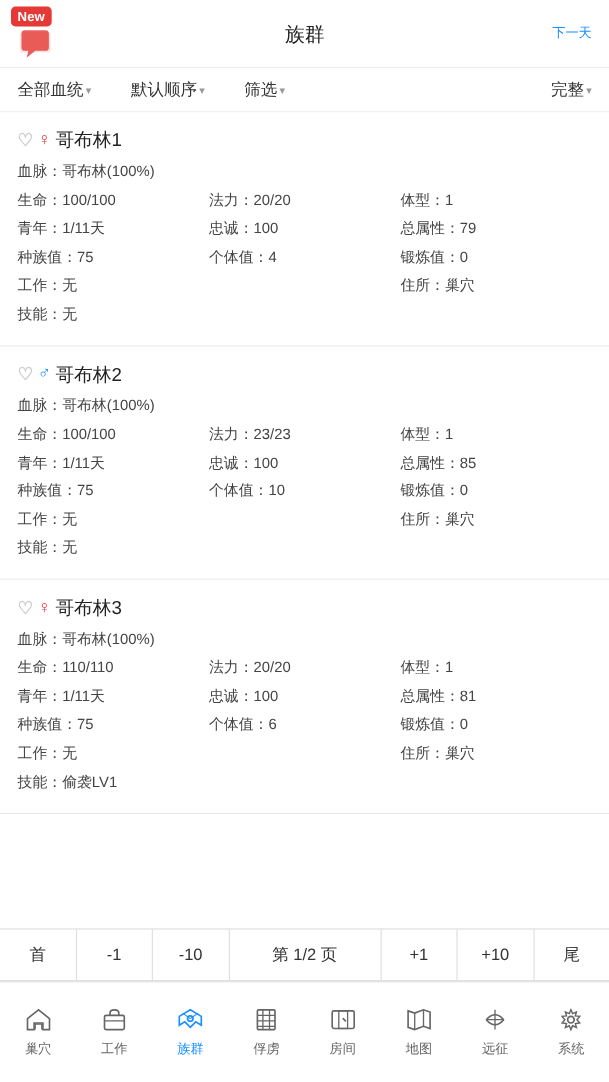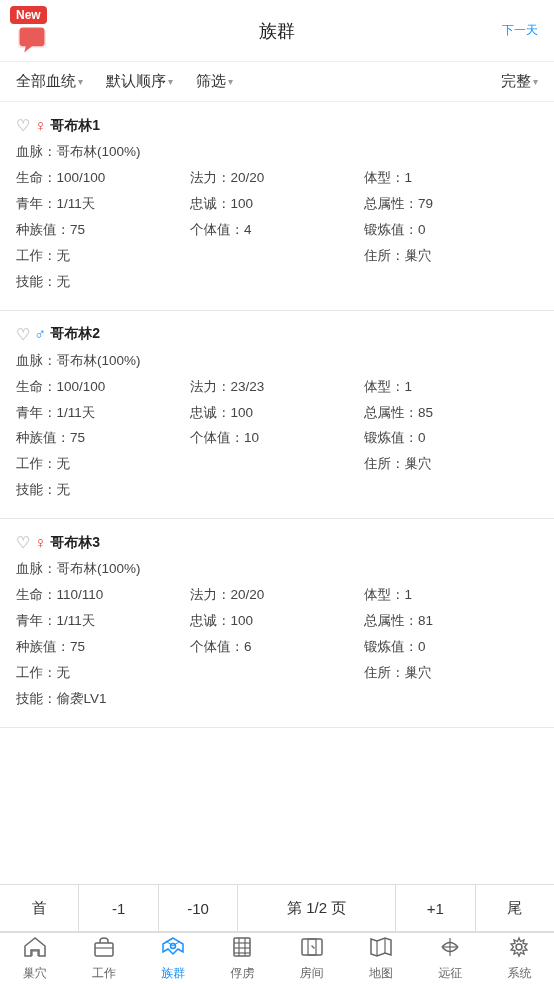--- a/index.html
+++ b/index.html
@@ -60,21 +60,21 @@
       cursor: pointer;
       margin-left: auto;
     }
 
     
     .filter-bar {
       display: flex;
       align-items: center;
       padding: 10px 16px;
       border-bottom: 1px solid #eee;
-      gap: 3px;
+      gap: 16px;
     }
     .filter-item {
       display: flex;
       align-items: center;
       font-size: 15px;
       color: #333;
       margin-right: 20px;
       cursor: pointer;
     }
     .filter-item:last-child { margin-right: 0; margin-left: auto; }
@@ -101,21 +101,21 @@
       align-items: center;
       margin-bottom: 6px;
       font-size: 17px;
       font-weight: 600;
       color: #222;
       gap: 4px;
     }
     .heart-icon { color: #ccc; font-size: 16px; }
     .gender-icon-female { color: #e53935; font-size: 16px; }
     .gender-icon-male { color: #1890ff; font-size: 16px; }
-    .creature-name { font-size: 14px; font-weight: 700; }
+    .creature-name { font-size: 17px; font-weight: 400; }
 
     .creature-stats {
       display: grid;
       grid-template-columns: 1fr 1fr 1fr;
       gap: 3px 0;
       font-size: 13.5px;
       color: #444;
       line-height: 1.7;
     }
     .stat-full { grid-column: 1 / -1; }
@@ -154,21 +154,21 @@
       align-items: center;
       justify-content: center;
     }
 
     
     .bottom-nav {
       display: flex;
       align-items: center;
       border-top: 1px solid #ddd;
       background: #fff;
-      height: 52px;
+      height: 92px;
     }
     .nav-item {
       flex: 1;
       display: flex;
       flex-direction: column;
       align-items: center;
       justify-content: center;
       cursor: pointer;
       height: 100%;
       font-size: 12px;
@@ -292,20 +292,21 @@
   </div>
 
 </div>
 
 <div class="pagination-bar">
   <div class="page-btn">首</div>
   <div class="page-btn">-1</div>
   <div class="page-btn">-10</div>
   <div class="page-info">第 1/2 页</div>
   <div class="page-btn">+1</div>
+  <div class="page-btn">+10</div>
   <div class="page-btn">尾</div>
 </div>
 
 <div class="bottom-nav">
 
   <div class="nav-item">
     <span class="nav-icon">
       <svg width="24" height="22" viewBox="0 0 24 22" fill="none">
         <path d="M12 2 L2 10 L2 20 L8 20 L8 14 L16 14 L16 20 L22 20 L22 10 Z" stroke="#666" stroke-width="1.5" fill="none"></path>
         <path d="M9 20 L9 15 L15 15 L15 20" stroke="#666" stroke-width="1.2" fill="none"></path>

